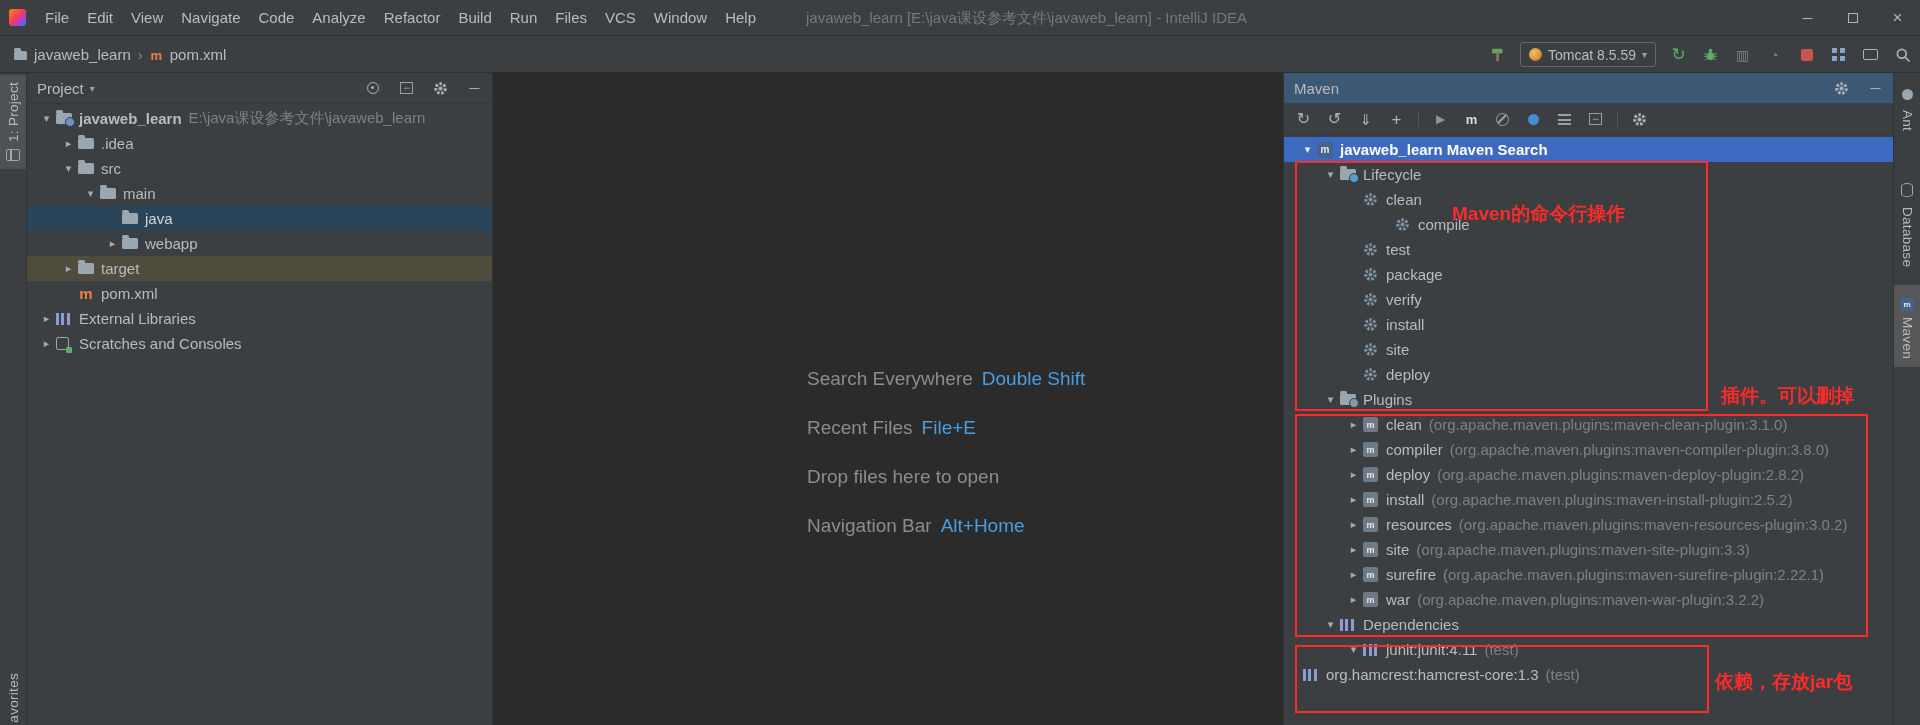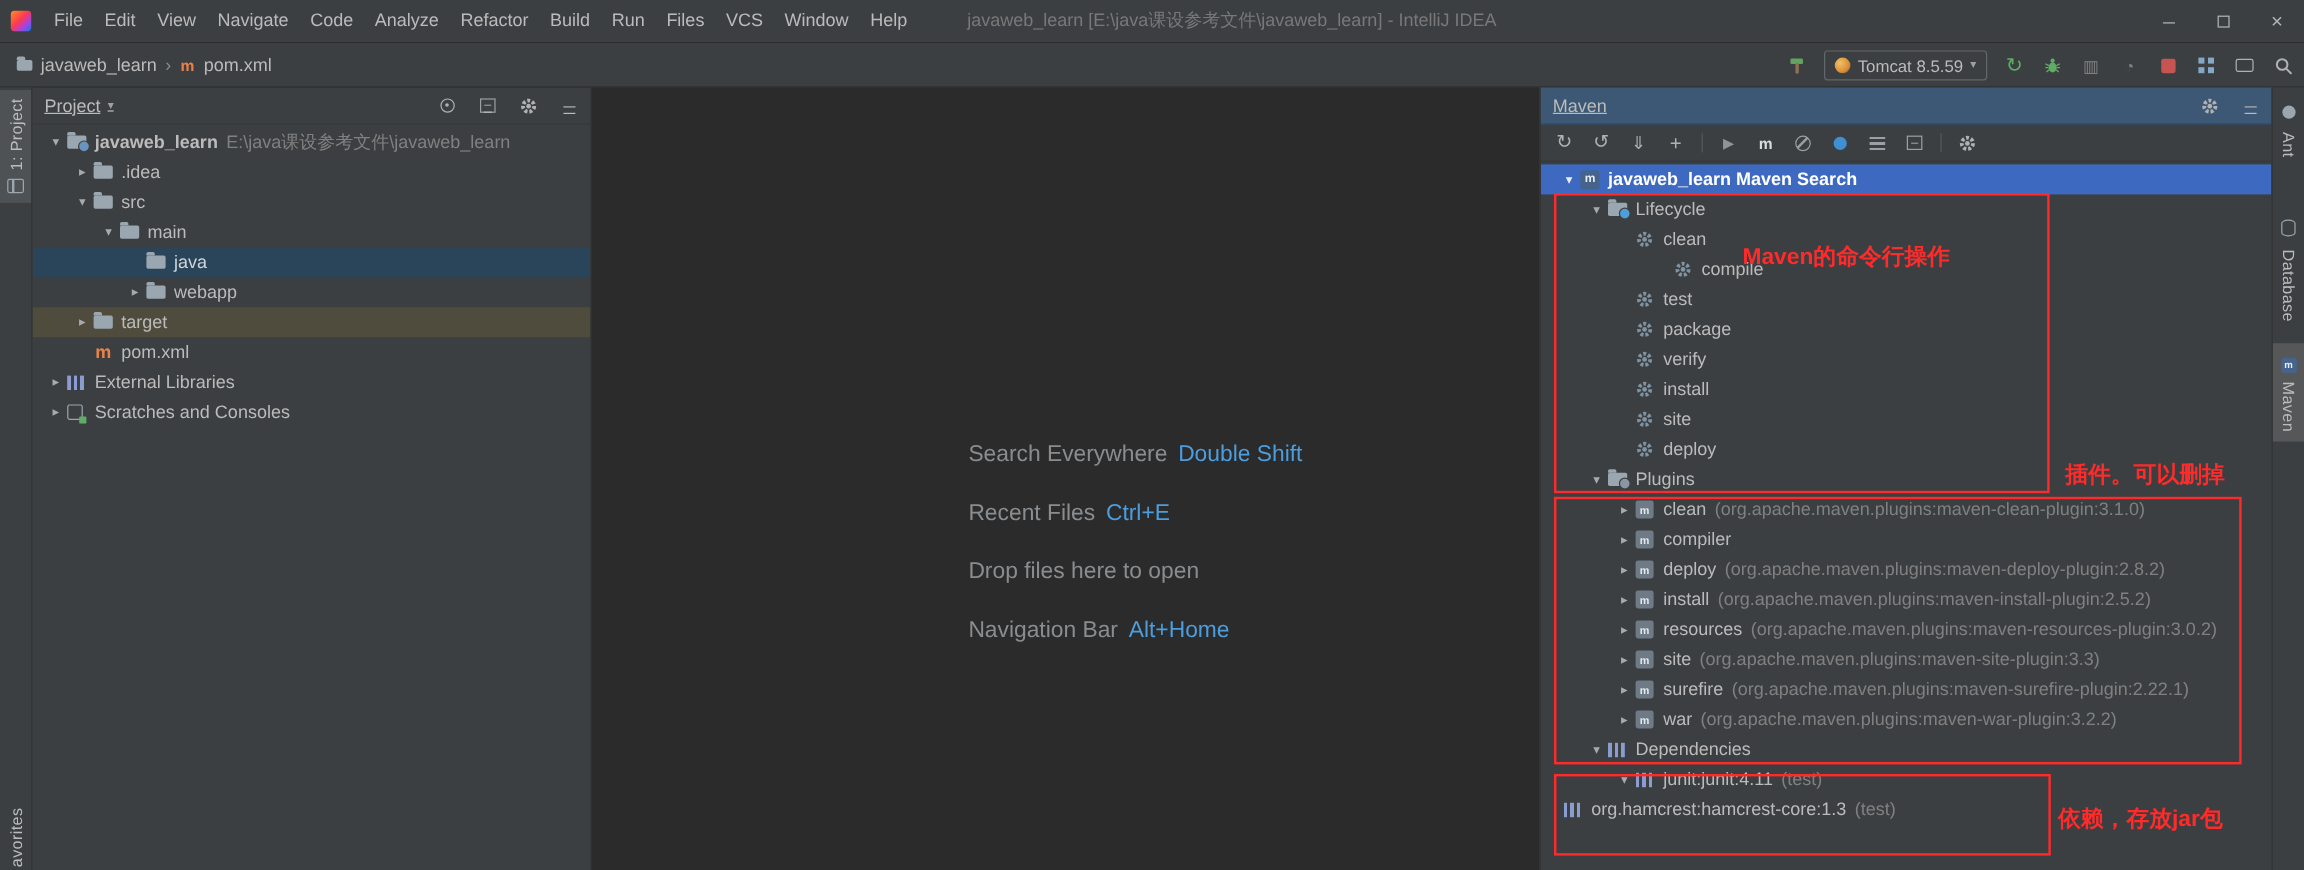--- a/index.html
+++ b/index.html
@@ -61,21 +61,21 @@
   .dbic { width:12px; height:14px; border:1.5px solid #9aa7b0; border-radius:50% / 22%; display:inline-block; }
   .mtabic { width:13px; height:13px; background:#46638c; border-radius:3px; color:#e8eef5; font-size:8px; font-weight:bold;
     display:inline-flex; align-items:center; justify-content:center; font-style:normal; }
 
   
   .project-panel { flex:0 0 466px; width:466px; background:#3c3f41; border-right:1px solid #323232;
     display:flex; flex-direction:column; min-height:0; }
   .maven-panel { flex:0 0 610px; width:610px; background:#3c3f41; border-left:1px solid #323232;
     display:flex; flex-direction:column; position:relative; min-height:0; }
   .panel-header { flex:0 0 31px; height:31px; display:flex; align-items:center; font-size:15px; color:#bbbbbb;
-    padding:0 8px 0 10px; border-bottom:1px solid #353839;text-decoration:underline; }
+    padding:0 8px 0 10px; border-bottom:1px solid #353839; }
   .maven-panel .panel-header { background:#3d5875; border-bottom:1px solid #2e455c; }
   .ph-title { display:flex; align-items:center; gap:6px; }
   .ph-caret { font-size:10px; color:#9da0a3; }
   .ph-icons { margin-left:auto; display:flex; gap:15px; align-items:center; }
   .locic { width:12px; height:12px; border:1.5px solid #afb1b3; border-radius:50%; position:relative; display:inline-block; }
   .locic::after { content:""; position:absolute; left:3px; top:3px; width:3px; height:3px; border-radius:50%; background:#afb1b3; }
   .collic { font-size:12px; color:#9aa0a5; border:1px solid #9aa0a5; width:13px; height:12px; line-height:10px;
     text-align:center; display:inline-block; font-style:normal; }
 
   .mtoolbar { flex:0 0 31px; height:31px; display:flex; align-items:center; gap:12px; padding:0 10px;
@@ -338,21 +338,21 @@
     </div>
 
     <div class="editor">
       <div class="shortcuts" id="shortcuts">
           <div class="sline">
             <span>Search Everywhere</span>
             <span class="keys">Double Shift</span>
           </div>
           <div class="sline">
             <span>Recent Files</span>
-            <span class="keys">Ctrl+E</span>
+            <span class="keys">File+E</span>
           </div>
           <div class="sline">Drop files here to open</div>
           <div class="sline">
             <span>Navigation Bar</span>
             <span class="keys">Alt+Home</span>
           </div>
         </div>
     </div>
 
     <div class="maven-panel">
@@ -521,20 +521,21 @@
             </span>
             <span class="lab">clean</span>
             <span class="suf">(org.apache.maven.plugins:maven-clean-plugin:3.1.0)</span>
           </div>
           <div class="trow" style="padding-left: 60px;">
             <span class="caret">▸</span>
             <span class="ticon">
               <i class="plugbox">m</i>
             </span>
             <span class="lab">compiler</span>
+            <span class="suf">(org.apache.maven.plugins:maven-compiler-plugin:3.8.0)</span>
           </div>
           <div class="trow" style="padding-left: 60px;">
             <span class="caret">▸</span>
             <span class="ticon">
               <i class="plugbox">m</i>
             </span>
             <span class="lab">deploy</span>
             <span class="suf">(org.apache.maven.plugins:maven-deploy-plugin:2.8.2)</span>
           </div>
           <div class="trow" style="padding-left: 60px;">

